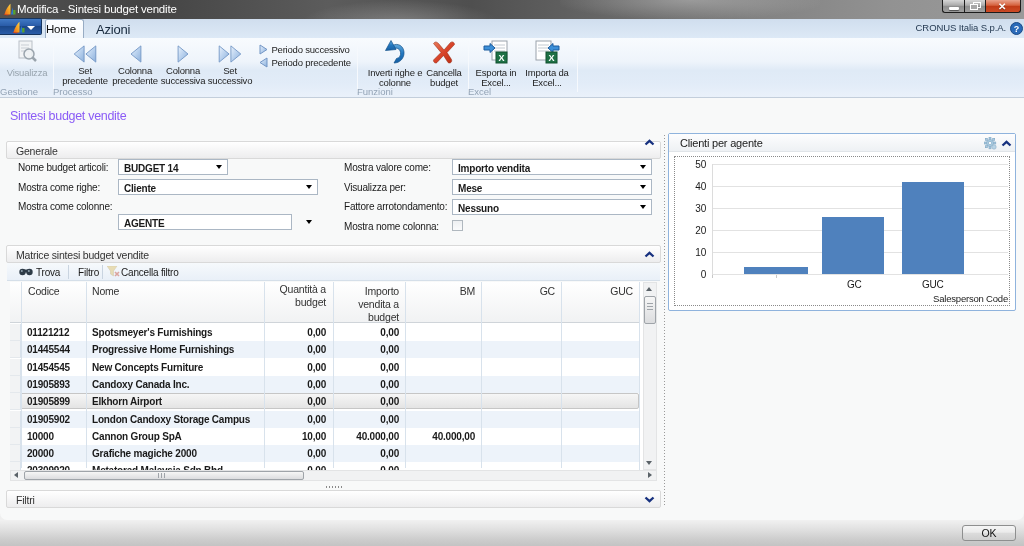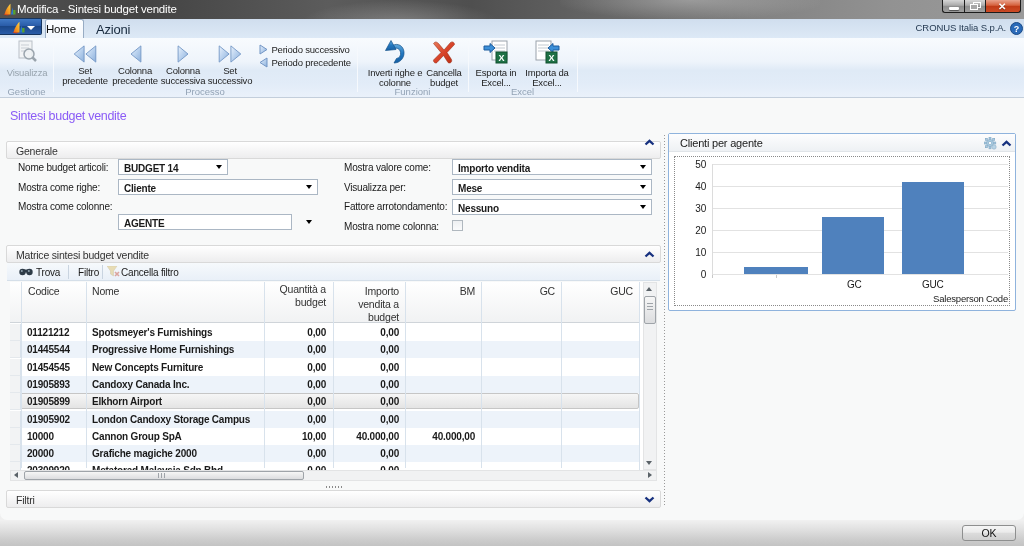--- a/index.html
+++ b/index.html
@@ -14,21 +14,21 @@
 .wbtn.close{width:35px;border-left:none;border-radius:0 0 3px 0;background:linear-gradient(#e9a28c 0%,#d5613d 45%,#c03a16 50%,#cd4b25 100%)}
 
 #tabrow{left:0;top:19px;width:1024px;height:19px;background:linear-gradient(#d0deee,#dde9f6)}
 #appbtn{left:0;top:18px;width:42px;height:17px;background:linear-gradient(#4079c5 0%,#2a5ca8 45%,#1b4789 50%,#2a5ca8 100%);border:1px solid #16355f;border-left:none;border-radius:0 2px 2px 0}
 #hometab{left:45px;top:19px;width:39px;height:19px;background:linear-gradient(#fdfeff,#f3f7fc);border:1px solid #98acc4;border-bottom:none;border-radius:2.5px 2.5px 0 0;font-size:11.5px;letter-spacing:-0.2px;padding-top:3px;color:#111}
 #aztab{left:96px;top:22px;font-size:13px;letter-spacing:-0.2px;color:#16283c}
 #cronus{left:884px;top:22px;width:122px;text-align:right;font-size:9.5px;letter-spacing:-0.1px;color:#253a52}
 
 #ribbon{left:0;top:38px;width:1024px;height:60px;background:linear-gradient(#f8fbfe 0%,#eef4fb 40%,#dfeaf6 55%,#e2ecf8 78%,#eaf1fa 100%);border-bottom:1px solid #c3cedb}
 .gsep{position:absolute;top:41px;height:51px;width:1px;background:#c6d4e4;border-right:1px solid #f6f9fd}
-.glabel{position:absolute;top:86px;font-size:9.5px;color:#93a3b5;text-align:center}
+.glabel{position:absolute;top:86px;font-size:9.5px;color:#93a3b5;}
 .rbtn{position:absolute;text-align:center;font-size:9.5px;letter-spacing:-0.2px;color:#1e1e1e;line-height:10px}
 .rbtn .ic{display:block;margin:0 auto 3px}
 .dis{color:#98a4ae}
 .smallbtn{position:absolute;font-size:9.5px;letter-spacing:-0.2px;color:#1e1e1e}
 
 #content{left:0;top:99px;width:1024px;height:421px;background:#f8f9f9;border-radius:0 0 7px 7px}
 #pagetitle{left:10px;top:109px;font-size:12.5px;letter-spacing:-0.3px;color:#8b5cf6}
 .fthead{position:absolute;height:18px;background:linear-gradient(#ffffff,#ededee);border:1px solid #d9d9d9;border-radius:2px;font-size:10.5px;letter-spacing:-0.2px;color:#333;padding:3px 0 0 9px}
 .lbl{position:absolute;font-size:10px;letter-spacing:-0.2px;color:#1a1a1a;white-space:nowrap}
 .combo{position:absolute;height:16px;background:#fff;border:1px solid #abb7c4;font-weight:bold;font-size:10px;letter-spacing:-0.2px;padding:3px 0 0 5px}

